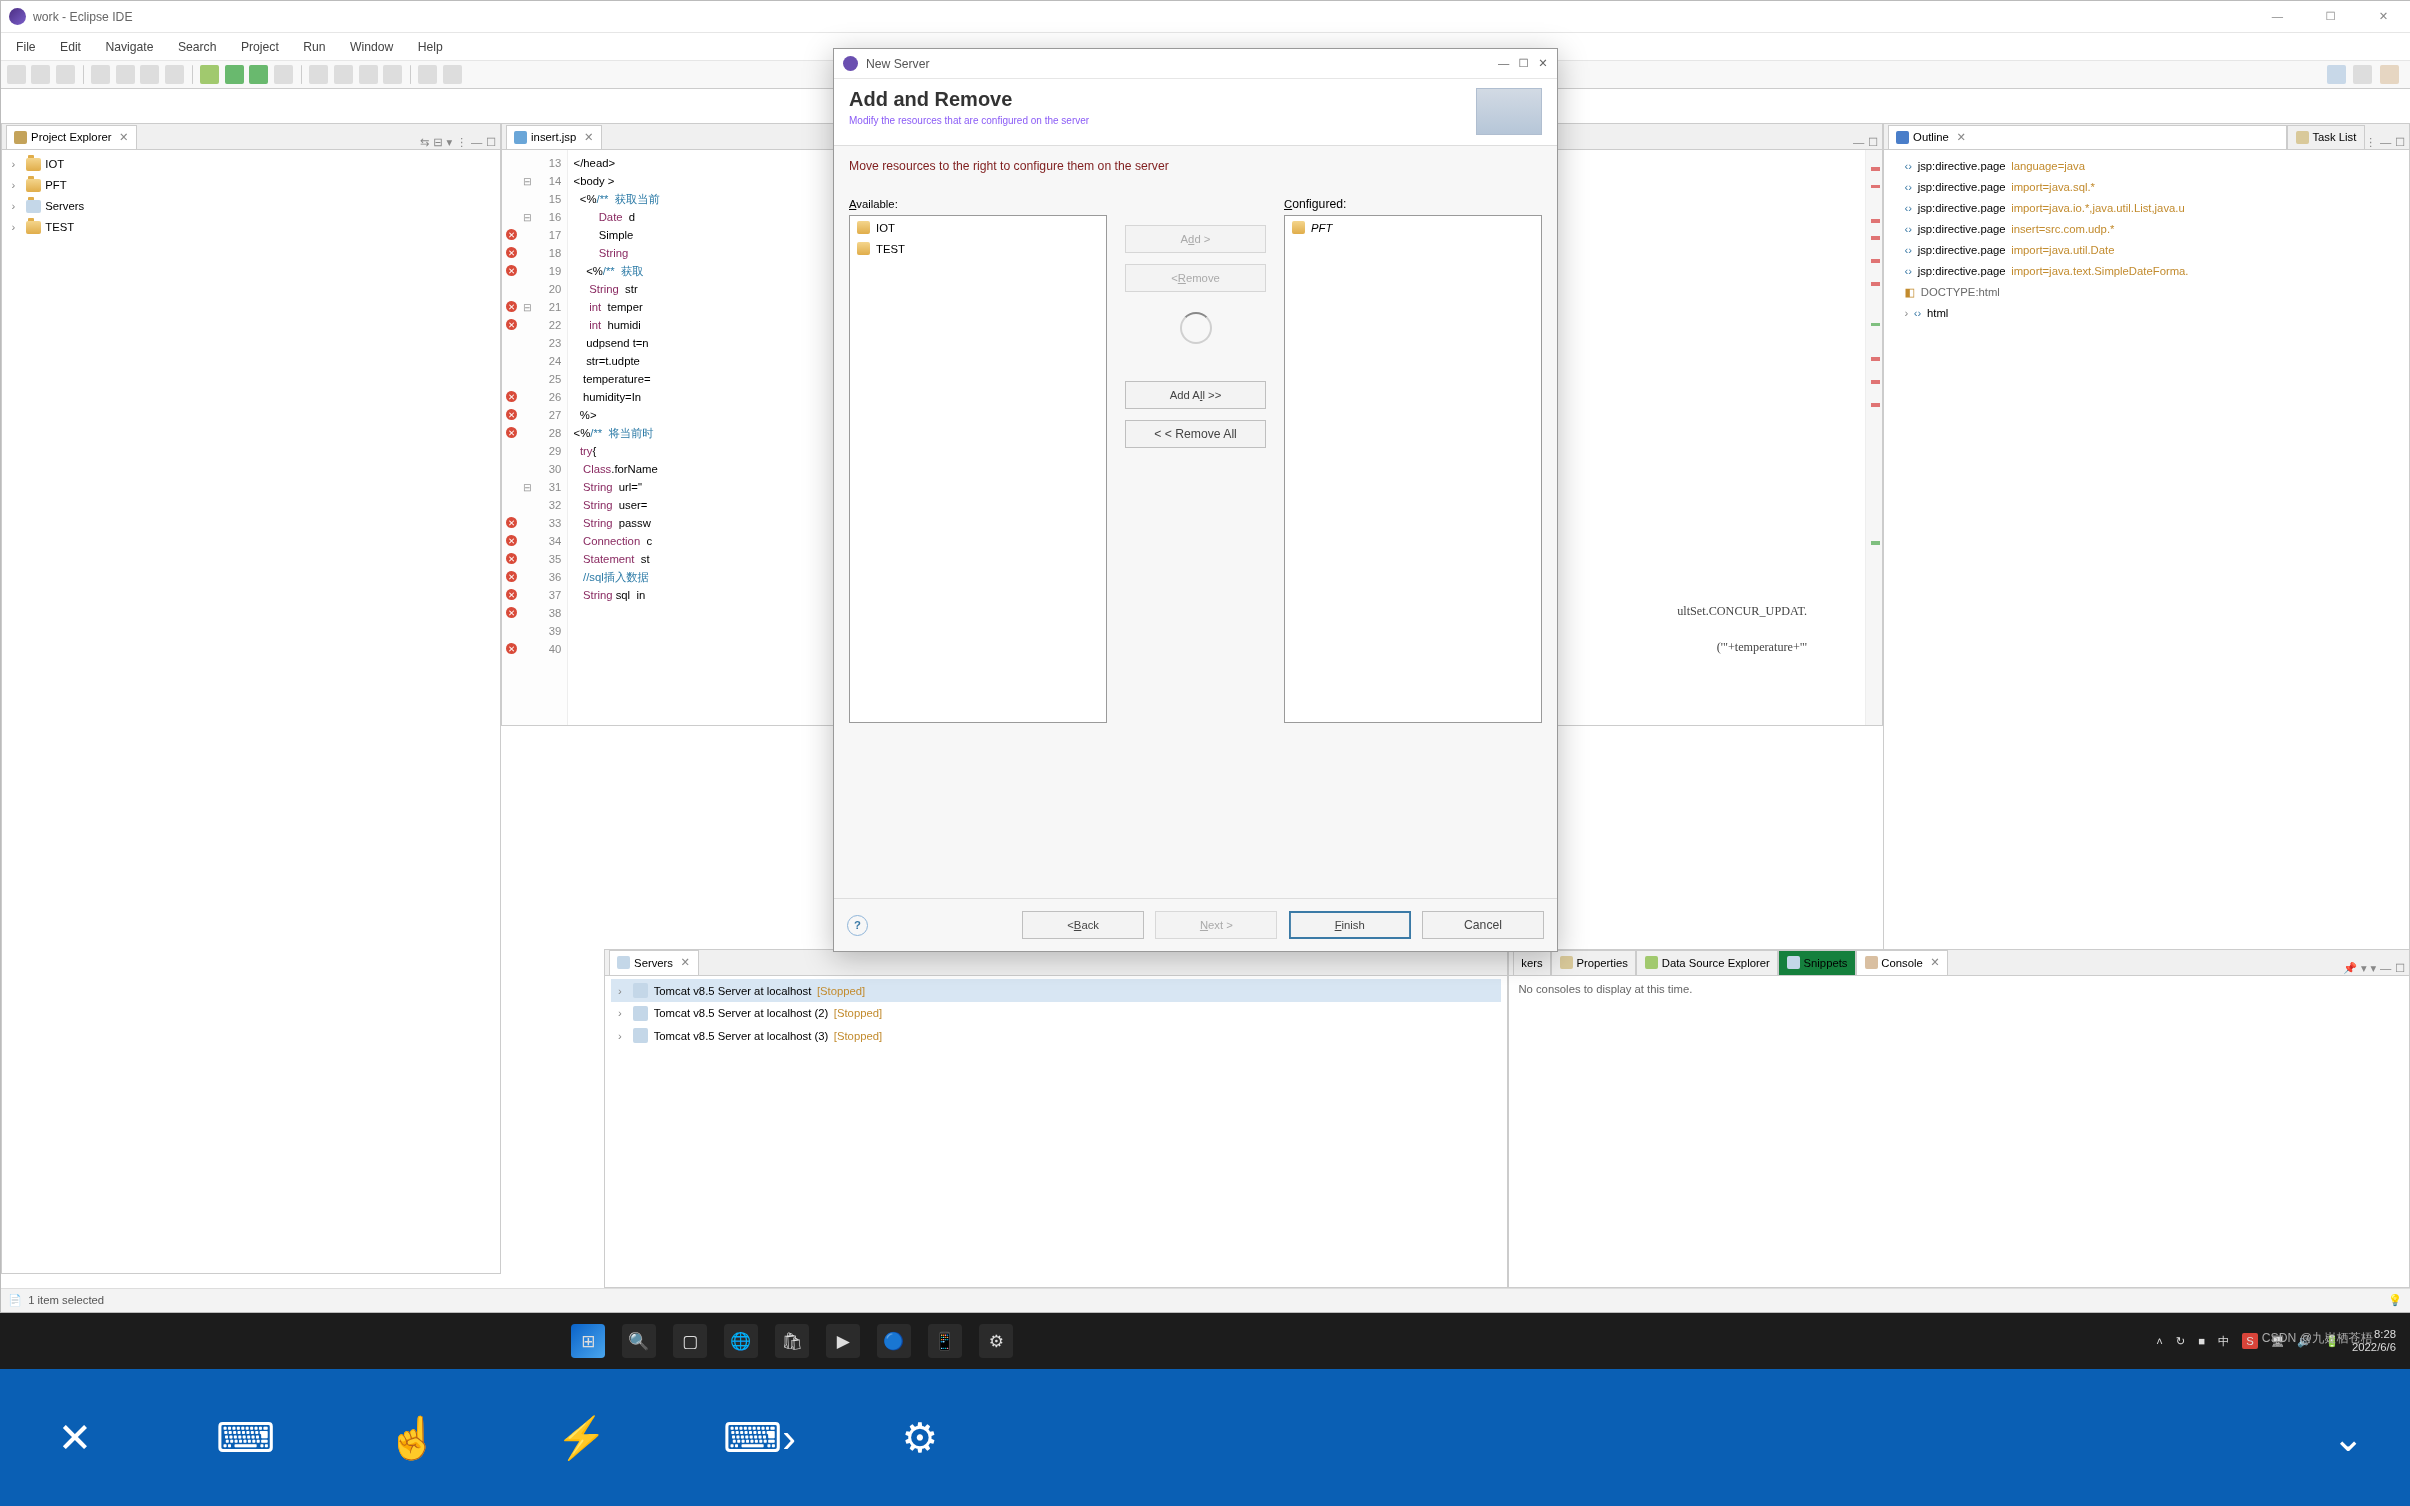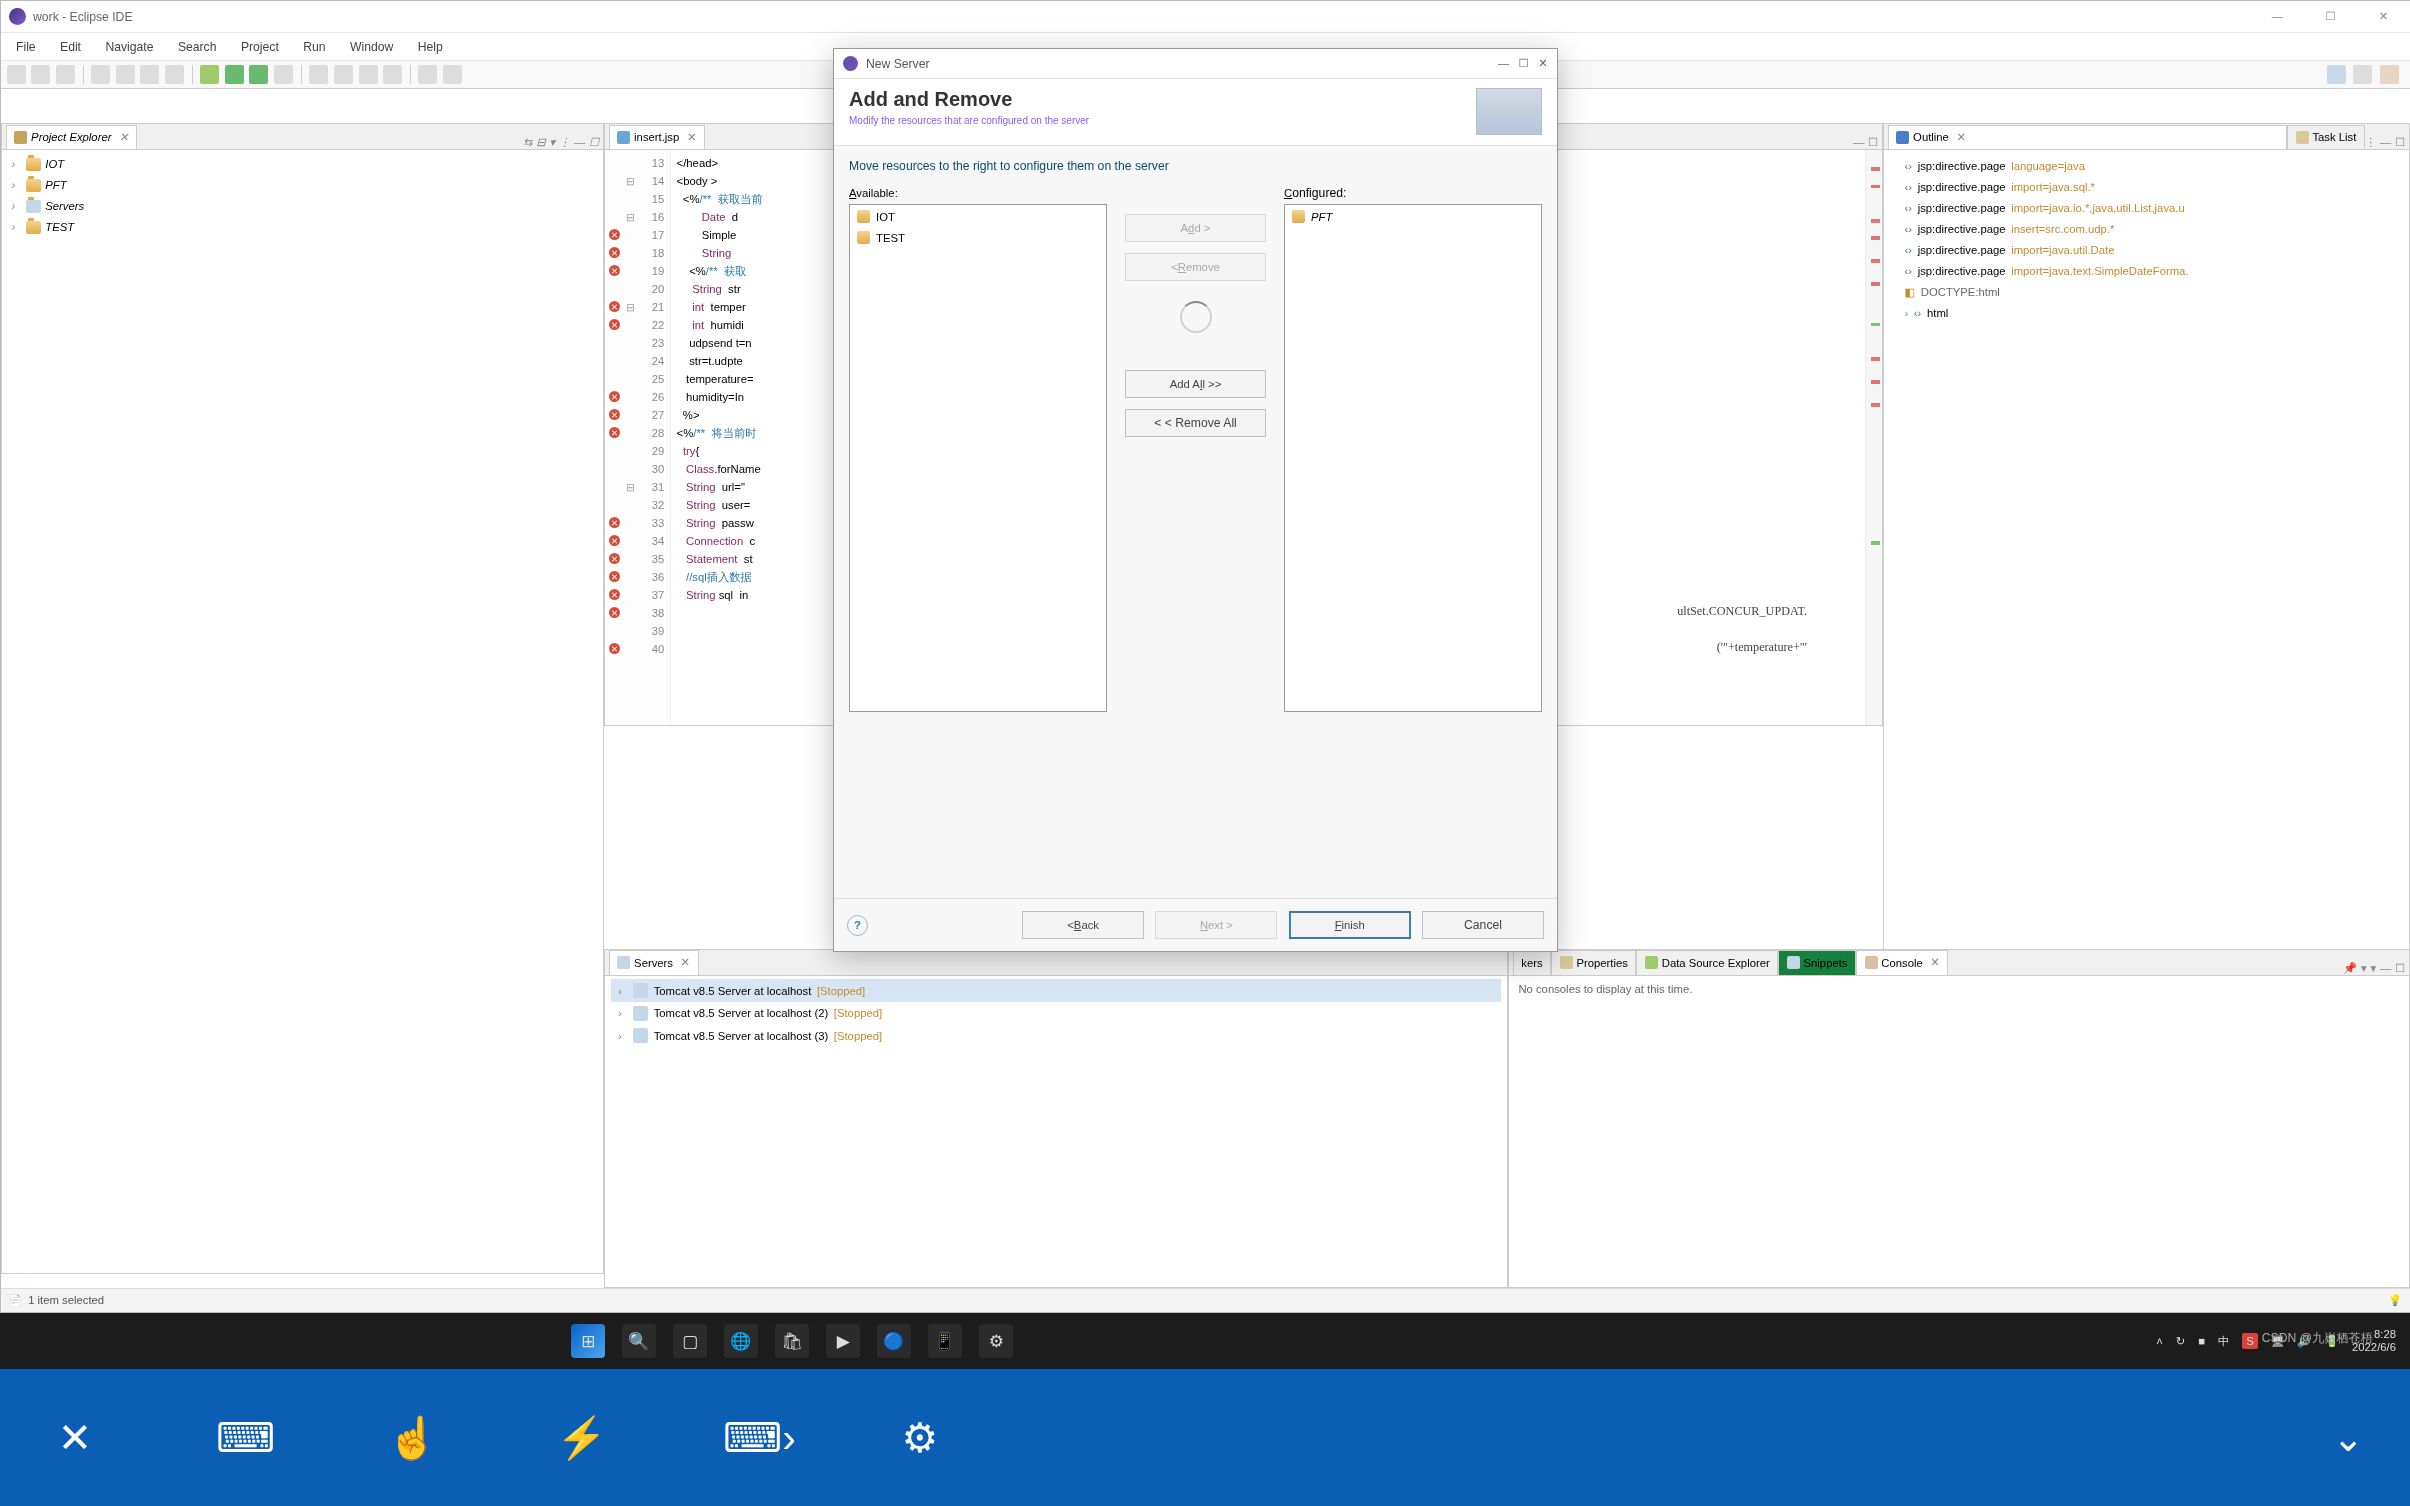--- a/index.html
+++ b/index.html
@@ -20,21 +20,21 @@
 .panel { background:#fff; border:0.9px solid #ccc; display:flex; flex-direction:column; }
 .tabrow { height:26px; display:flex; align-items:flex-end; background:#f0f0f0; border-bottom:0.9px solid #ccc; padding-left:3.8px; }
 .tab { height:24.5px; padding:3.8px 7.5px; background:#fff; border:0.9px solid #ccc; border-bottom:none; display:flex; align-items:center; gap:3.8px; font-size:11.3px; }
 .tab .closebtn { color:#888; margin-left:3.8px; cursor:pointer; }
 .tab .ico-s { width:13px; height:13px; background:#e0ad4a; border-radius:1.9px; }
 .tab.outline .ico-s { background:#4a7ec9; }
 .tabtools { margin-left:auto; display:flex; gap:3.8px; padding-right:3.8px; color:#888; }
 .tabtools span { cursor:pointer; }
 
 
-.pe { width:603px;font-style:italic; }
+.pe { width:500px; }
 .tree { padding:3.8px 5.6px; overflow:auto; flex:1; }
 .tree-row { display:flex; align-items:center; height:21px; gap:3.8px; padding-left:3.8px; }
 .tree-row .expander { width:11.3px; color:#888; }
 .tree-row .fico { width:15px; height:13px; background:linear-gradient(#f4d58c,#e0ad4a); border-radius:1.9px; position:relative; }
 .tree-row .fico.srv { background:#c4d7e8; }
 .tree-row .fico::before { content:""; position:absolute; top:-2.8px; left:1.9px; width:5.6px; height:2.8px; background:#e0ad4a; border-radius:0.9px 0.9px 0 0; }
 
 
 .ed { flex:1; min-width:659px; }
 .ed-body { flex:1; display:flex; background:#fff; font-family:Consolas,monospace; position:relative; }
@@ -75,21 +75,21 @@
 .dialog { position:absolute; left:832px; top:47px; width:725px; height:904px; background:#f7f7f7; border:0.9px solid #999; box-shadow:0 5.6px 28px rgba(0,0,0,.25); display:flex; flex-direction:column; z-index:50; }
 .dlg-title { height:30px; background:#fff; display:flex; align-items:center; padding:0 9.4px; border-bottom:0.9px solid #e6e6e6; }
 .dlg-title .ico{width:15px;height:15px;background:#6a4fb0;border-radius:50%;margin-right:7.5px}
 .dlg-title .t{color:#555;font-size:12.2px}
 .dlg-title .wctl{margin-left:auto;display:flex;gap:9.4px;font-size:13px;color:#666}
 .dlg-head { padding:9.4px 15px 9.4px 15px; background:#fff; border-bottom:0.9px solid #ddd; display:flex; align-items:flex-start; }
 .dlg-head h2{font-size:20px;font-weight:600;color:#333;margin-bottom:3.8px}
 .dlg-head p{font-size:10px;color:#8b5cf6}
 .dlg-head .gfx{margin-left:auto;width:66px;height:47px;background:linear-gradient(#d2dae4,#b6c6d8);border:0.9px solid #b0bed0}
 .dlg-body { flex:1; padding:13px 15px; }
-.dlg-body .hint { font-size:12.2px; color:#0c4a6e; margin-bottom:13px; }
+.dlg-body .hint { font-size:12.2px; color:#7f1d1d; margin-bottom:24px; }
 .dlg-cols { display:flex; gap:13px; }
 .dlg-col { flex:0 0 258px; }
 .dlg-col label { font-size:12.2px; display:block; margin-bottom:3.8px; }
 .dlg-col label .mn { text-decoration:underline; }
 .listbox { height:508px; border:0.9px solid #9a9a9a; background:#fff; overflow:auto; padding:1.9px; }
 .listbox .li { height:21px; display:flex; align-items:center; gap:5.6px; padding-left:5.6px; }
 .listbox .li .lic{width:13px;height:13px;background:linear-gradient(#f4d58c,#e0ad4a);border-radius:1.9px}
 .listbox .li.cfg { font-style:italic; }
 .dlg-mid { flex:0 0 151px; display:flex; flex-direction:column; align-items:center; padding-top:28px; gap:11.3px; }
 .dbtn { width:141px; height:28px; background:#f3f3f3; border:0.9px solid #bfbfbf; color:#444; font-size:12.2px; display:flex; align-items:center; justify-content:center; }

